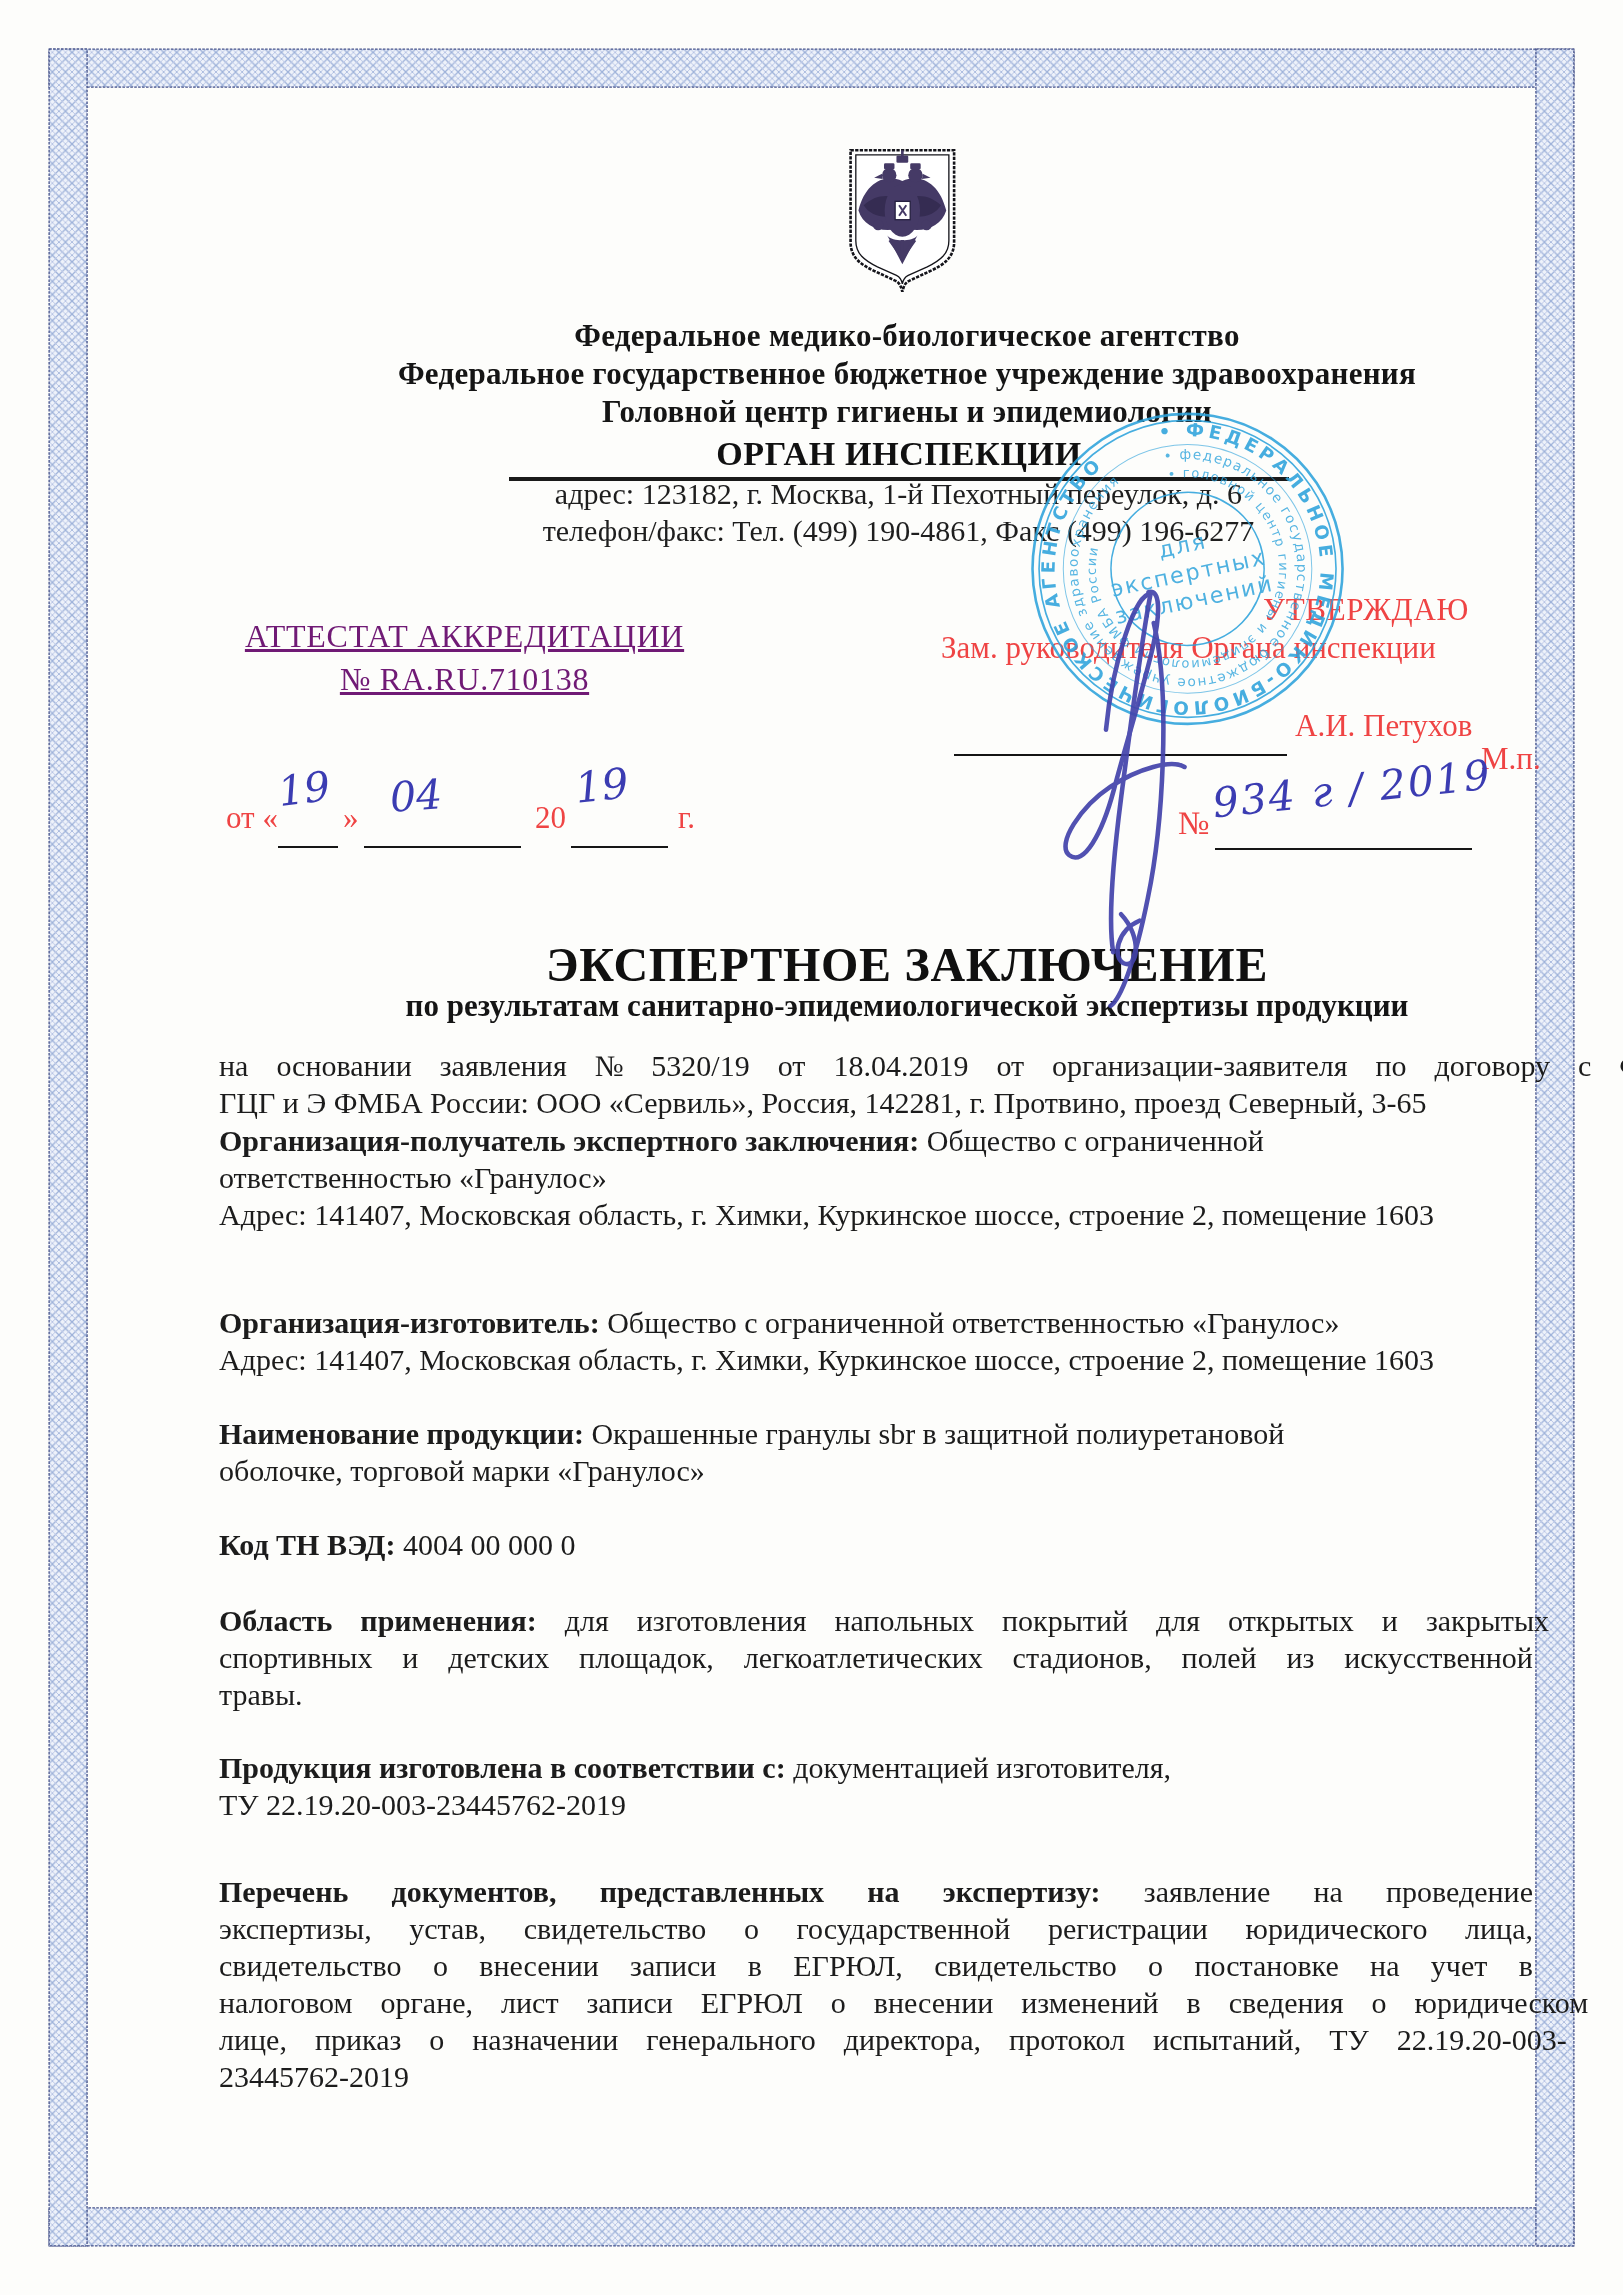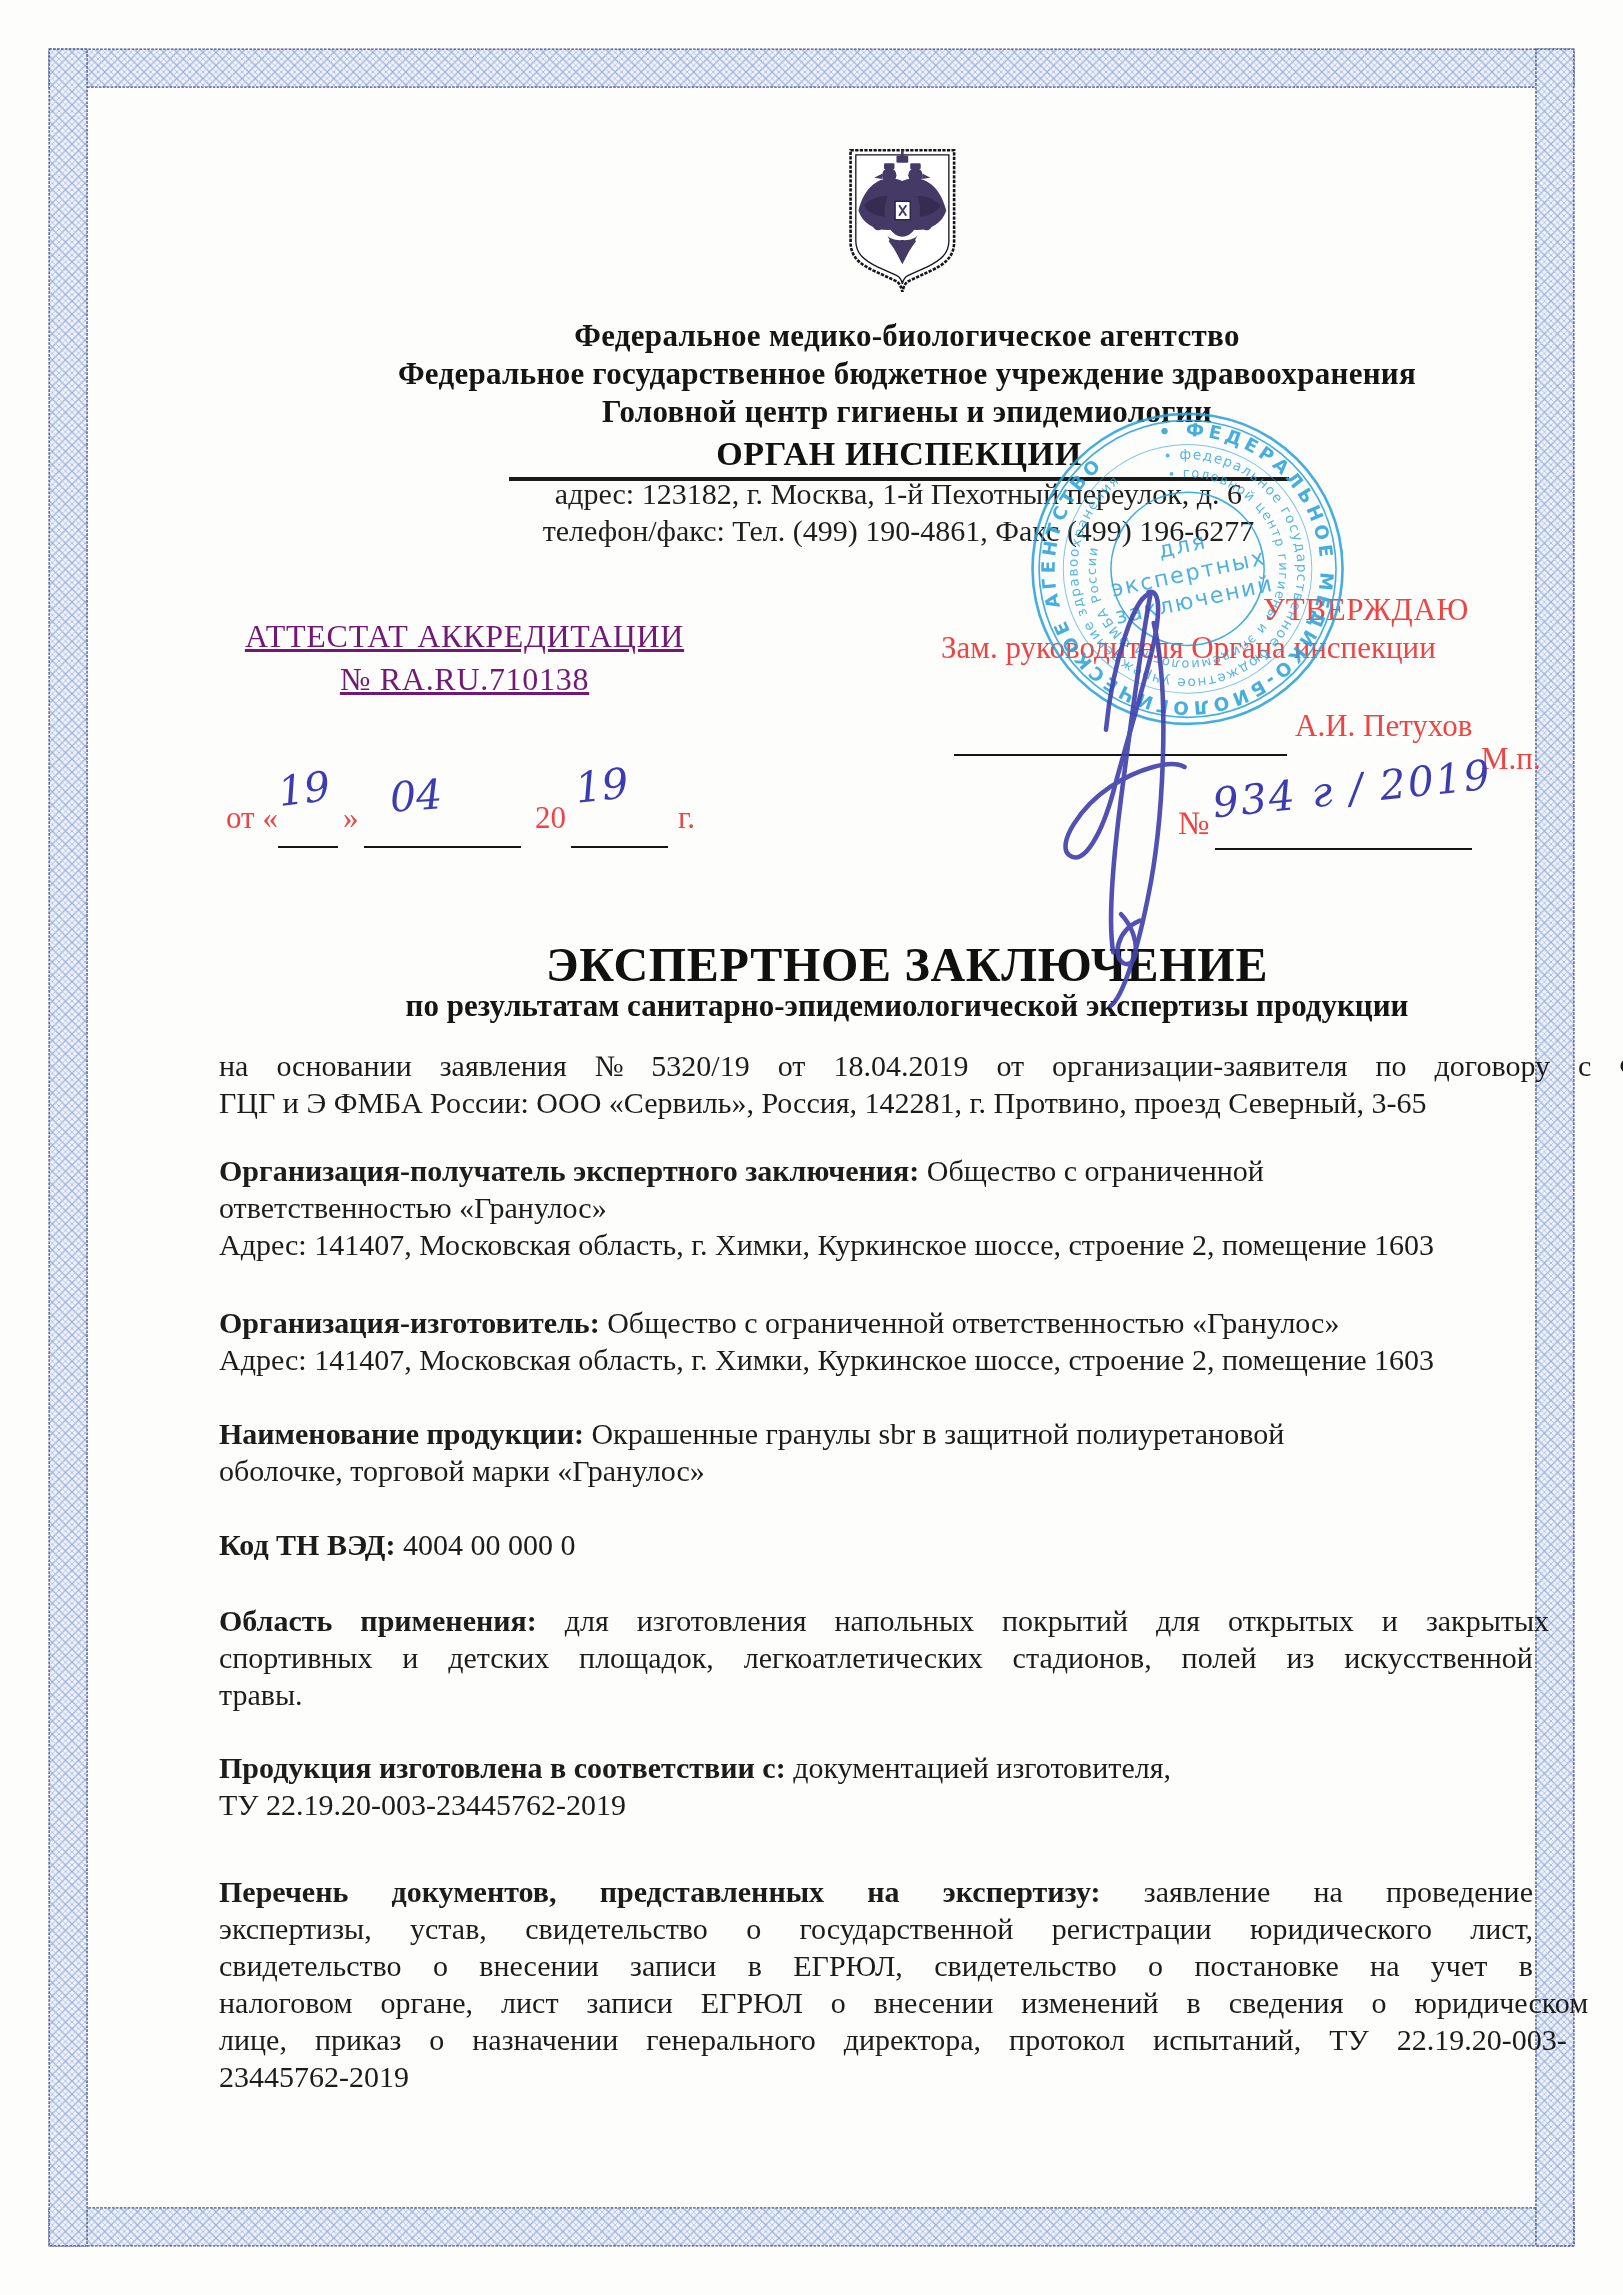--- a/index.html
+++ b/index.html
@@ -151,21 +151,21 @@
 <div class="abs u-line" style="left:1215px;top:848px;width:257px;border-top-width:2px;"></div>
 <span class="abs hand hand-number">934 г / 2019</span>
 
 <div class="abs doc-title">ЭКСПЕРТНОЕ ЗАКЛЮЧЕНИЕ</div>
 <div class="abs doc-subtitle">по результатам санитарно-эпидемиологической экспертизы продукции</div>
 
 <div class="abs para" style="top:1047px;">
     <div class="tline just"><span>на</span><span>основании</span><span>заявления</span><span>№</span><span>5320/19</span><span>от</span><span>18.04.2019</span><span>от</span><span>организации-заявителя</span><span>по</span><span>договору</span><span>с</span><span>ФГБУЗ</span></div>
     <div class="tline">ГЦГ и Э ФМБА России: ООО «Сервиль», Россия, 142281, г. Протвино, проезд Северный, 3-65</div>
   </div>
-<div class="abs para" style="top:1152px;">
+<div class="abs para" style="top:1122px;">
     <div class="tline"><b>Организация-получатель экспертного заключения:</b> Общество с ограниченной</div>
     <div class="tline">ответственностью «Гранулос»</div>
     <div class="tline">Адрес: 141407, Московская область, г. Химки, Куркинское шоссе, строение 2, помещение 1603</div>
   </div>
 <div class="abs para" style="top:1304px;">
     <div class="tline"><b>Организация-изготовитель:</b> Общество с ограниченной ответственностью «Гранулос»</div>
     <div class="tline">Адрес: 141407, Московская область, г. Химки, Куркинское шоссе, строение 2, помещение 1603</div>
   </div>
 <div class="abs para" style="top:1415px;">
     <div class="tline"><b>Наименование продукции:</b> Окрашенные гранулы sbr в защитной полиуретановой</div>
@@ -178,21 +178,21 @@
     <div class="tline just"><span class="b">Область</span><span class="b">применения:</span><span>для</span><span>изготовления</span><span>напольных</span><span>покрытий</span><span>для</span><span>открытых</span><span>и</span><span>закрытых</span></div>
     <div class="tline just"><span>спортивных</span><span>и</span><span>детских</span><span>площадок,</span><span>легкоатлетических</span><span>стадионов,</span><span>полей</span><span>из</span><span>искусственной</span></div>
     <div class="tline">травы.</div>
   </div>
 <div class="abs para" style="top:1749px;">
     <div class="tline"><b>Продукция изготовлена в соответствии с:</b> документацией изготовителя,</div>
     <div class="tline">ТУ 22.19.20-003-23445762-2019</div>
   </div>
 <div class="abs para" style="top:1873px;">
     <div class="tline just"><span class="b">Перечень</span><span class="b">документов,</span><span class="b">представленных</span><span class="b">на</span><span class="b">экспертизу:</span><span>заявление</span><span>на</span><span>проведение</span></div>
-    <div class="tline just"><span>экспертизы,</span><span>устав,</span><span>свидетельство</span><span>о</span><span>государственной</span><span>регистрации</span><span>юридического</span><span>лист,</span></div>
+    <div class="tline just"><span>экспертизы,</span><span>устав,</span><span>свидетельство</span><span>о</span><span>государственной</span><span>регистрации</span><span>юридического</span><span>лица,</span></div>
     <div class="tline just"><span>свидетельство</span><span>о</span><span>внесении</span><span>записи</span><span>в</span><span>ЕГРЮЛ,</span><span>свидетельство</span><span>о</span><span>постановке</span><span>на</span><span>учет</span><span>в</span></div>
     <div class="tline just"><span>налоговом</span><span>органе,</span><span>лист</span><span>записи</span><span>ЕГРЮЛ</span><span>о</span><span>внесении</span><span>изменений</span><span>в</span><span>сведения</span><span>о</span><span>юридическом</span></div>
     <div class="tline just"><span>лице,</span><span>приказ</span><span>о</span><span>назначении</span><span>генерального</span><span>директора,</span><span>протокол</span><span>испытаний,</span><span>ТУ</span><span>22.19.20-003-</span></div>
     <div class="tline">23445762-2019</div>
   </div>
 
 <svg id="stamp-svg" class="abs" viewBox="0 0 500 505" xmlns="http://www.w3.org/2000/svg">
   <g transform="rotate(-12 247 250)" fill="none" stroke="#2da3dc">
     <circle cx="247" cy="250" r="237" stroke-width="4"></circle>
     <circle cx="247" cy="250" r="227" stroke-width="2.5"></circle>

